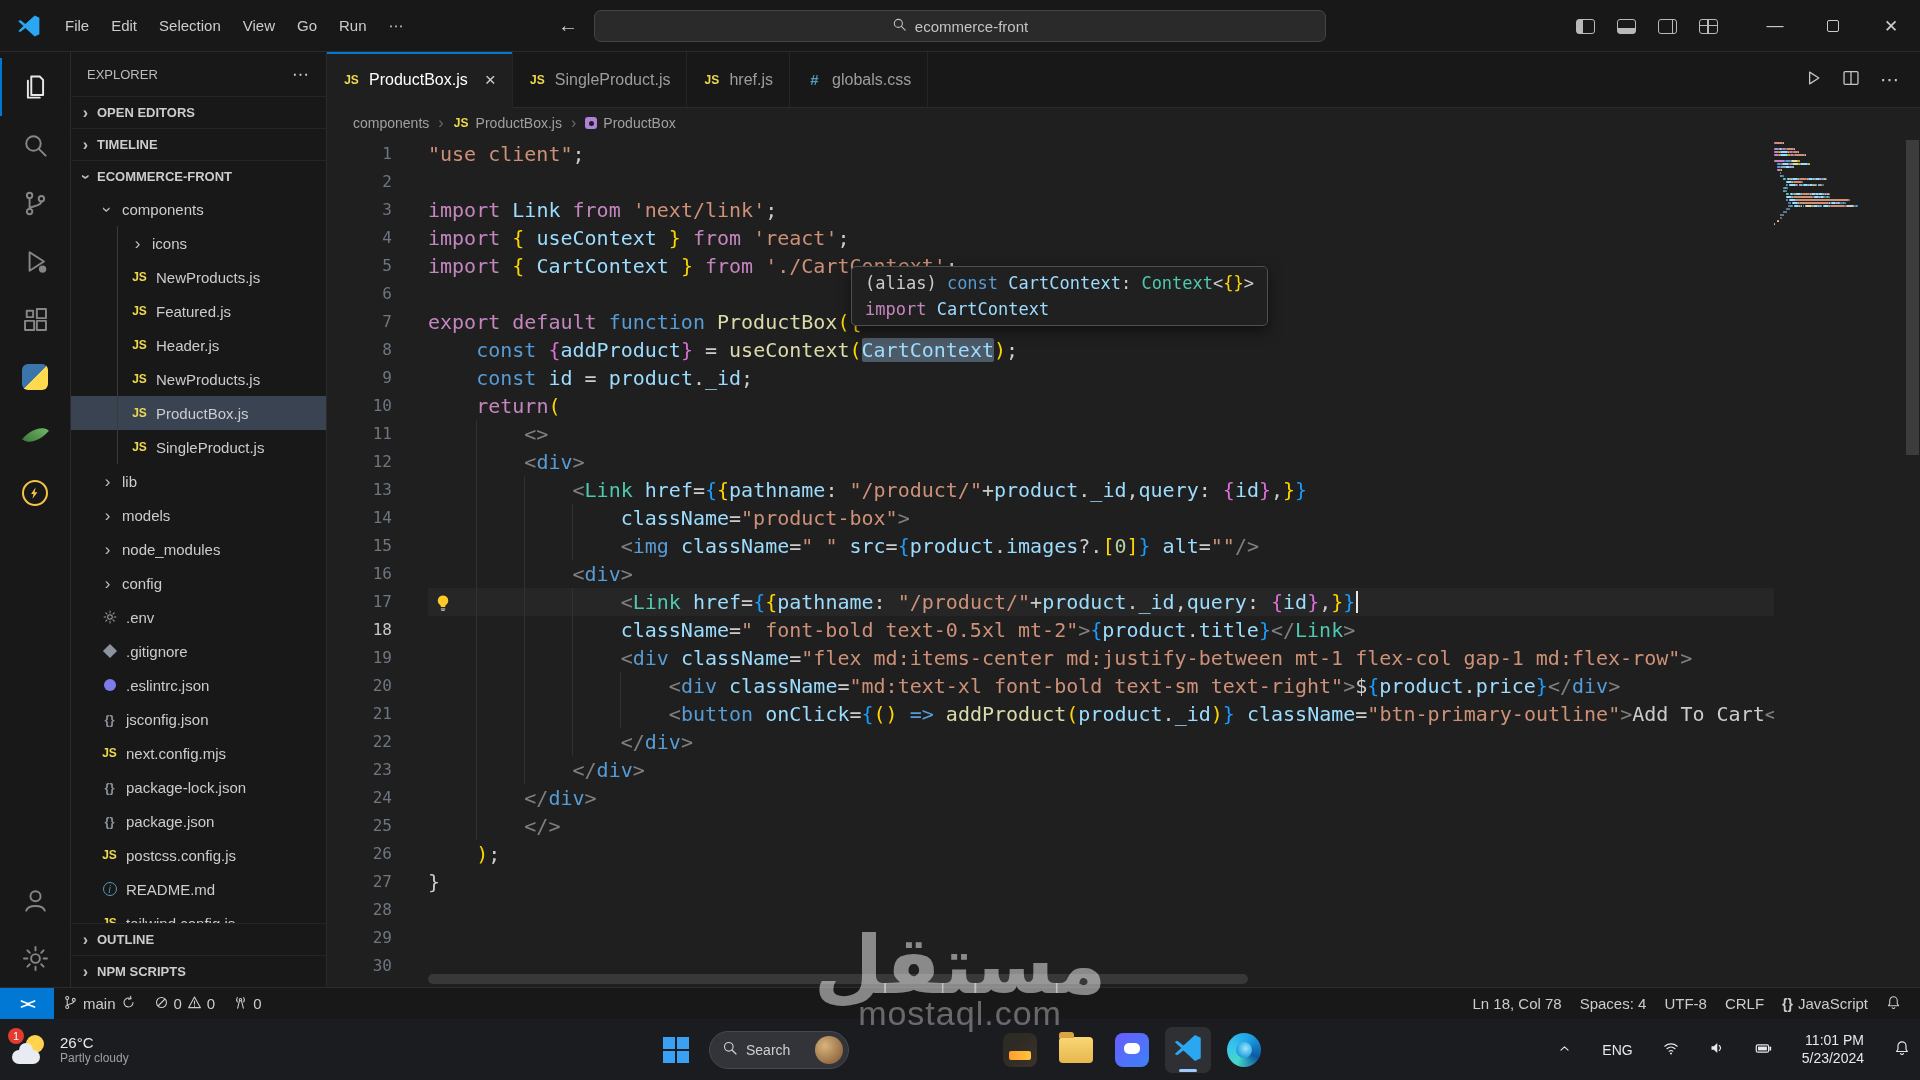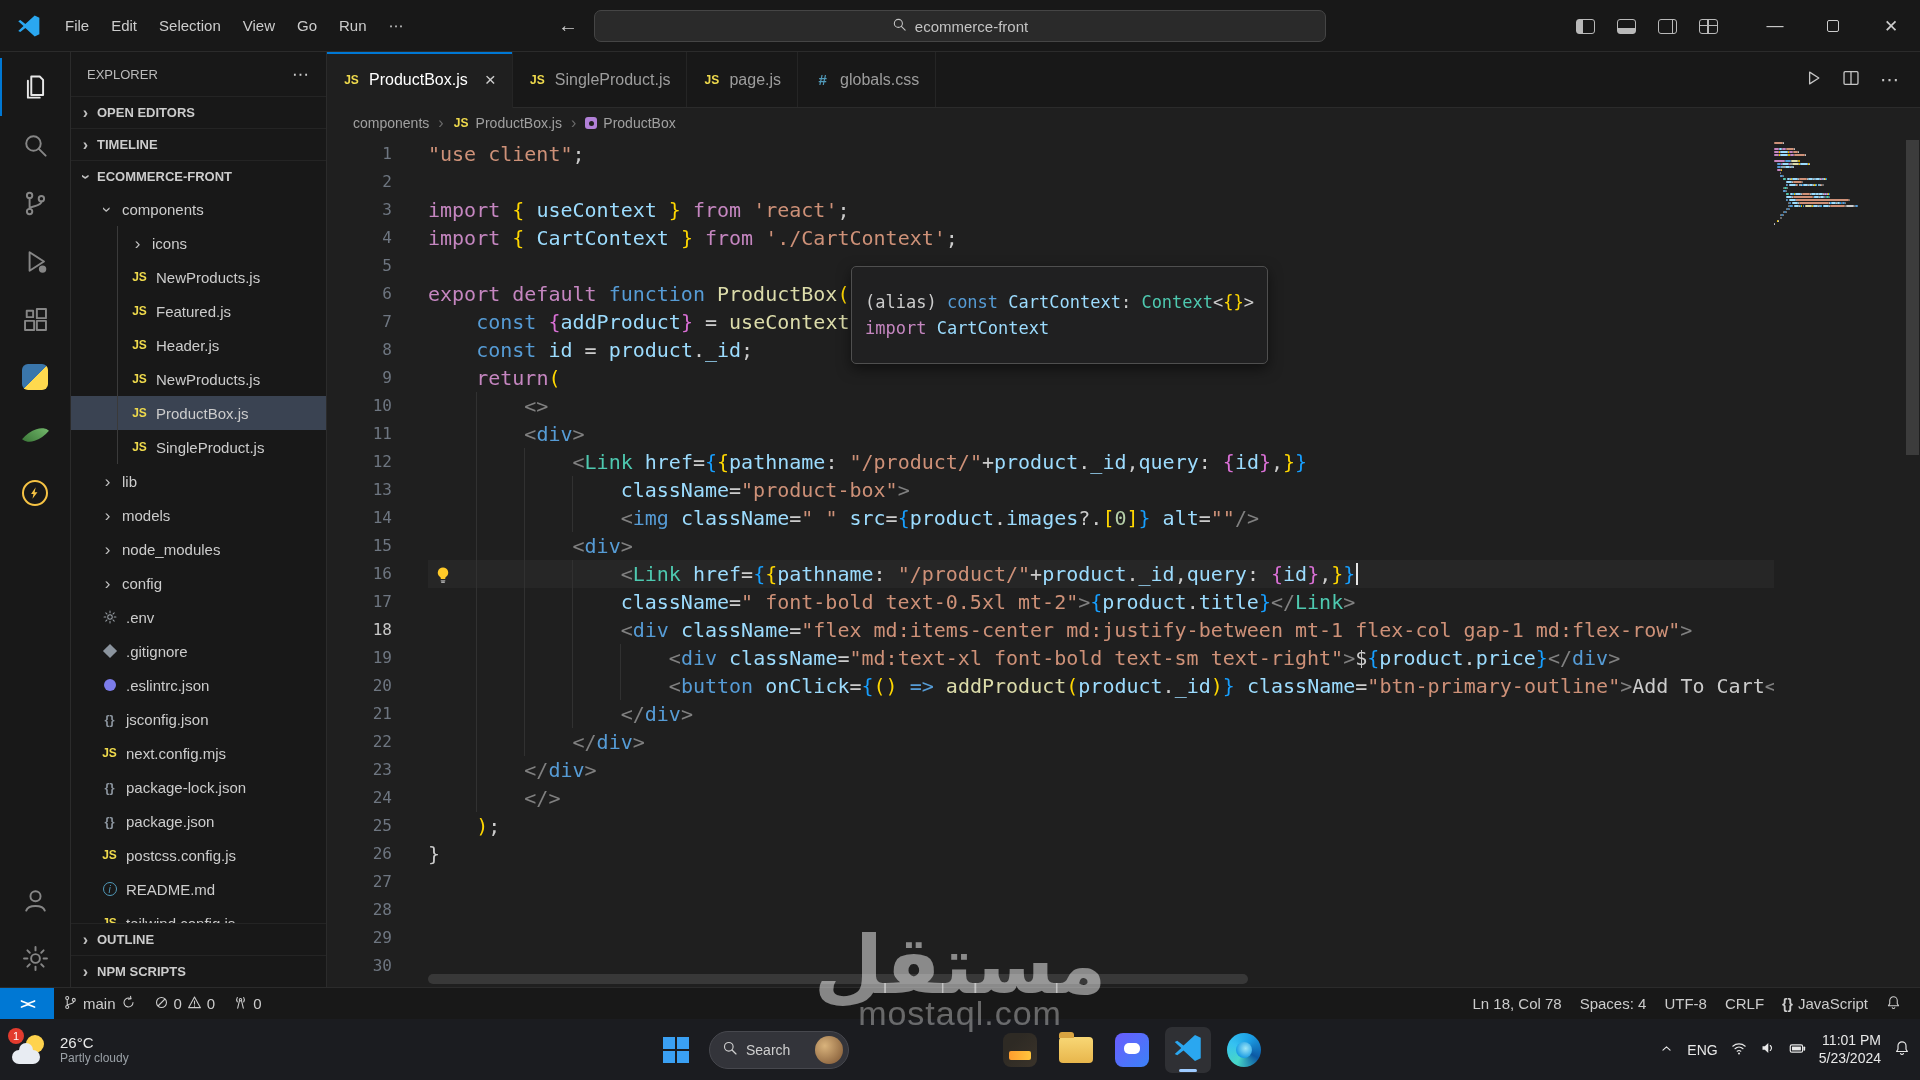--- a/index.html
+++ b/index.html
@@ -96,21 +96,21 @@
   .cursor { display:inline-block; width:2px; height:22px; background:#e6e6e6; vertical-align:-4px; margin-left:1px; }
   .bulb { position:absolute; left:6px; top:3px; }
 
   .minimap { position:absolute; right:60px; top:4px; width:86px; }
   .mini-line { height:2px; margin-bottom:1px; display:flex; }
   .mini-tok { height:2px; border-radius:1px; }
   .vscroll { position:absolute; right:1px; top:2px; width:13px; height:315px; background:rgba(121,121,121,0.32); }
   .hscroll { position:absolute; left:101px; bottom:3px; width:820px; height:10px; border-radius:5px; background:rgba(121,121,121,0.28); }
 
   .hover-tip { position:absolute; left:524px; top:128px; background:#202021; border:1px solid #4f4f4f;
-    border-radius:5px; padding:22px 13px; font-size:17px; line-height:26px; white-space:pre;
+    border-radius:5px; padding:3px 13px; font-size:17px; line-height:26px; white-space:pre;
     box-shadow:0 5px 14px rgba(0,0,0,0.5); z-index:6; }
 
   
   .statusbar { height:32px; background:#181818; border-top:1px solid #2b2b2b; display:flex; align-items:center;
     font-size:15px; color:#cccccc; }
   .remote { width:54px; height:100%; background:#0078d4; color:#ffffff; display:flex; align-items:center;
     justify-content:center; font-weight:700; letter-spacing:-2px; font-size:15px; }
   .sb-item { display:flex; align-items:center; gap:5px; padding:0 9px; height:100%; }
   .sb-right { margin-left:auto; display:flex; align-items:center; padding-right:10px; }
   .sb-braces { font-weight:700; font-size:14px; }
@@ -143,21 +143,21 @@
   .app-orange::after { content:''; position:absolute; left:6px; bottom:7px; right:6px; height:9px; border-radius:2px;
     background:linear-gradient(90deg,#ff9d2e,#ffc53d); }
   .app-folder { width:34px; height:26px; border-radius:4px; background:linear-gradient(#f8d775,#e8b64c); position:relative; }
   .app-folder::before { content:''; position:absolute; left:0; top:-5px; width:15px; height:6px; border-radius:3px 3px 0 0; background:#d9a441; }
   .app-chat { width:34px; height:34px; border-radius:8px; background:linear-gradient(135deg,#6a5cff,#3b82f6); position:relative; }
   .app-chat::after { content:''; position:absolute; left:9px; top:10px; width:16px; height:11px; border-radius:5px; background:#ffffff; }
   .app-edge { width:34px; height:34px; border-radius:50%;
     background:conic-gradient(from 210deg,#48d7c8,#35c1f1,#1b9de4,#0c59a4,#48d7c8); position:relative; }
   .app-edge::after { content:''; position:absolute; left:9px; top:9px; width:16px; height:16px; border-radius:50%;
     background:radial-gradient(circle at 60% 40%, #9ee6f7, #1b9de4 70%); }
-  .tray { position:absolute; right:10px; display:flex; align-items:center; gap:13px; color:#e8e8e8; font-size:14px; }
+  .tray { position:absolute; right:10px; display:flex; align-items:center; gap:30px; color:#e8e8e8; font-size:14px; }
   .tray-time { text-align:right; line-height:1.25; font-size:14px; }
 
   
   .watermark { position:absolute; left:50%; top:926px; transform:translateX(-50%); text-align:center;
     z-index:60; pointer-events:none; }
   .wm-ar { font-family:"DejaVu Sans", sans-serif; font-size:80px; font-weight:700; color:rgba(255,255,255,0.48); line-height:1; }
   .wm-en { font-size:34px; color:rgba(255,255,255,0.35); margin-top:-12px; letter-spacing:1px; }
 </style>
 </head>
 <body>
@@ -405,21 +405,21 @@
               <span class="fi fi-js">JS</span>
               <span>ProductBox.js</span>
               <span class="tab-close">×</span>
             </div>
             <div class="tab">
               <span class="fi fi-js">JS</span>
               <span>SingleProduct.js</span>
             </div>
             <div class="tab">
               <span class="fi fi-js">JS</span>
-              <span>page.js</span>
+              <span>href.js</span>
             </div>
             <div class="tab">
               <span class="fi fi-hash">#</span>
               <span>globals.css</span>
             </div>
           </div>
         <div class="tab-actions">
           <span id="act-run"><svg width="18" height="18" viewBox="0 0 16 16" fill="none" stroke="currentColor" stroke-width="1.15" stroke-linecap="round" stroke-linejoin="round">
                 <path d="M5 2.8l8.2 5.2L5 13.2z"></path>
               </svg></span>
@@ -474,20 +474,21 @@
             <div class="ln-num">25</div>
             <div class="ln-num">26</div>
             <div class="ln-num">27</div>
             <div class="ln-num">28</div>
             <div class="ln-num">29</div>
             <div class="ln-num">30</div>
           </div>
         <div class="code" id="code">
             <div class="code-line"><span style="color: rgb(206, 145, 120);">"use client"</span><span style="color: rgb(204, 204, 204);">;</span></div>
             <div class="code-line"></div>
+            <div class="code-line"><span style="color: rgb(197, 134, 192);">import </span><span style="color: rgb(156, 220, 254);">Link</span><span style="color: rgb(197, 134, 192);"> from </span><span style="color: rgb(206, 145, 120);">'next/link'</span><span style="color: rgb(204, 204, 204);">;</span></div>
             <div class="code-line"><span style="color: rgb(197, 134, 192);">import </span><span style="color: rgb(255, 215, 0);">{ </span><span style="color: rgb(156, 220, 254);">useContext</span><span style="color: rgb(255, 215, 0);"> }</span><span style="color: rgb(197, 134, 192);"> from </span><span style="color: rgb(206, 145, 120);">'react'</span><span style="color: rgb(204, 204, 204);">;</span></div>
             <div class="code-line"><span style="color: rgb(197, 134, 192);">import </span><span style="color: rgb(255, 215, 0);">{ </span><span style="color: rgb(156, 220, 254);">CartContext</span><span style="color: rgb(255, 215, 0);"> }</span><span style="color: rgb(197, 134, 192);"> from </span><span style="color: rgb(206, 145, 120);">'./CartContext'</span><span style="color: rgb(204, 204, 204);">;</span></div>
             <div class="code-line"></div>
             <div class="code-line"><span style="color: rgb(197, 134, 192);">export default </span><span style="color: rgb(86, 156, 214);">function </span><span style="color: rgb(220, 220, 170);">ProductBox</span><span style="color: rgb(255, 215, 0);">({</span></div>
             <div class="code-line"><span style="color: rgb(204, 204, 204);">    </span><span style="color: rgb(86, 156, 214);">const </span><span style="color: rgb(218, 112, 214);">{</span><span style="color: rgb(156, 220, 254);">addProduct</span><span style="color: rgb(218, 112, 214);">}</span><span style="color: rgb(204, 204, 204);"> = </span><span style="color: rgb(220, 220, 170);">useContext</span><span style="color: rgb(255, 215, 0);">(</span><span class="tok-hl" style="color: rgb(156, 220, 254);">CartContext</span><span style="color: rgb(255, 215, 0);">)</span><span style="color: rgb(204, 204, 204);">;</span></div>
             <div class="code-line"><span style="color: rgb(204, 204, 204);">    </span><span style="color: rgb(86, 156, 214);">const </span><span style="color: rgb(156, 220, 254);">id</span><span style="color: rgb(204, 204, 204);"> = </span><span style="color: rgb(156, 220, 254);">product</span><span style="color: rgb(204, 204, 204);">.</span><span style="color: rgb(156, 220, 254);">_id</span><span style="color: rgb(204, 204, 204);">;</span></div>
             <div class="code-line"><span style="color: rgb(204, 204, 204);">    </span><span style="color: rgb(197, 134, 192);">return</span><span style="color: rgb(255, 215, 0);">(</span></div>
             <div class="code-line"><span class="guide" style="left: 48px;"></span><span style="color: rgb(204, 204, 204);">        </span><span style="color: rgb(128, 128, 128);">&lt;&gt;</span></div>
             <div class="code-line"><span class="guide" style="left: 48px;"></span><span style="color: rgb(204, 204, 204);">        </span><span style="color: rgb(128, 128, 128);">&lt;</span><span style="color: rgb(86, 156, 214);">div</span><span style="color: rgb(128, 128, 128);">&gt;</span></div>
             <div class="code-line"><span class="guide" style="left: 48px;"></span><span class="guide" style="left: 96px;"></span><span style="color: rgb(204, 204, 204);">            </span><span style="color: rgb(128, 128, 128);">&lt;</span><span style="color: rgb(78, 201, 176);">Link</span><span style="color: rgb(204, 204, 204);"> </span><span style="color: rgb(156, 220, 254);">href</span><span style="color: rgb(204, 204, 204);">=</span><span style="color: rgb(23, 159, 255);">{</span><span style="color: rgb(255, 215, 0);">{</span><span style="color: rgb(156, 220, 254);">pathname</span><span style="color: rgb(204, 204, 204);">: </span><span style="color: rgb(206, 145, 120);">"/product/"</span><span style="color: rgb(204, 204, 204);">+</span><span style="color: rgb(156, 220, 254);">product</span><span style="color: rgb(204, 204, 204);">.</span><span style="color: rgb(156, 220, 254);">_id</span><span style="color: rgb(204, 204, 204);">,</span><span style="color: rgb(156, 220, 254);">query</span><span style="color: rgb(204, 204, 204);">: </span><span style="color: rgb(218, 112, 214);">{</span><span style="color: rgb(156, 220, 254);">id</span><span style="color: rgb(218, 112, 214);">}</span><span style="color: rgb(204, 204, 204);">,</span><span style="color: rgb(255, 215, 0);">}</span><span style="color: rgb(23, 159, 255);">}</span></div>

